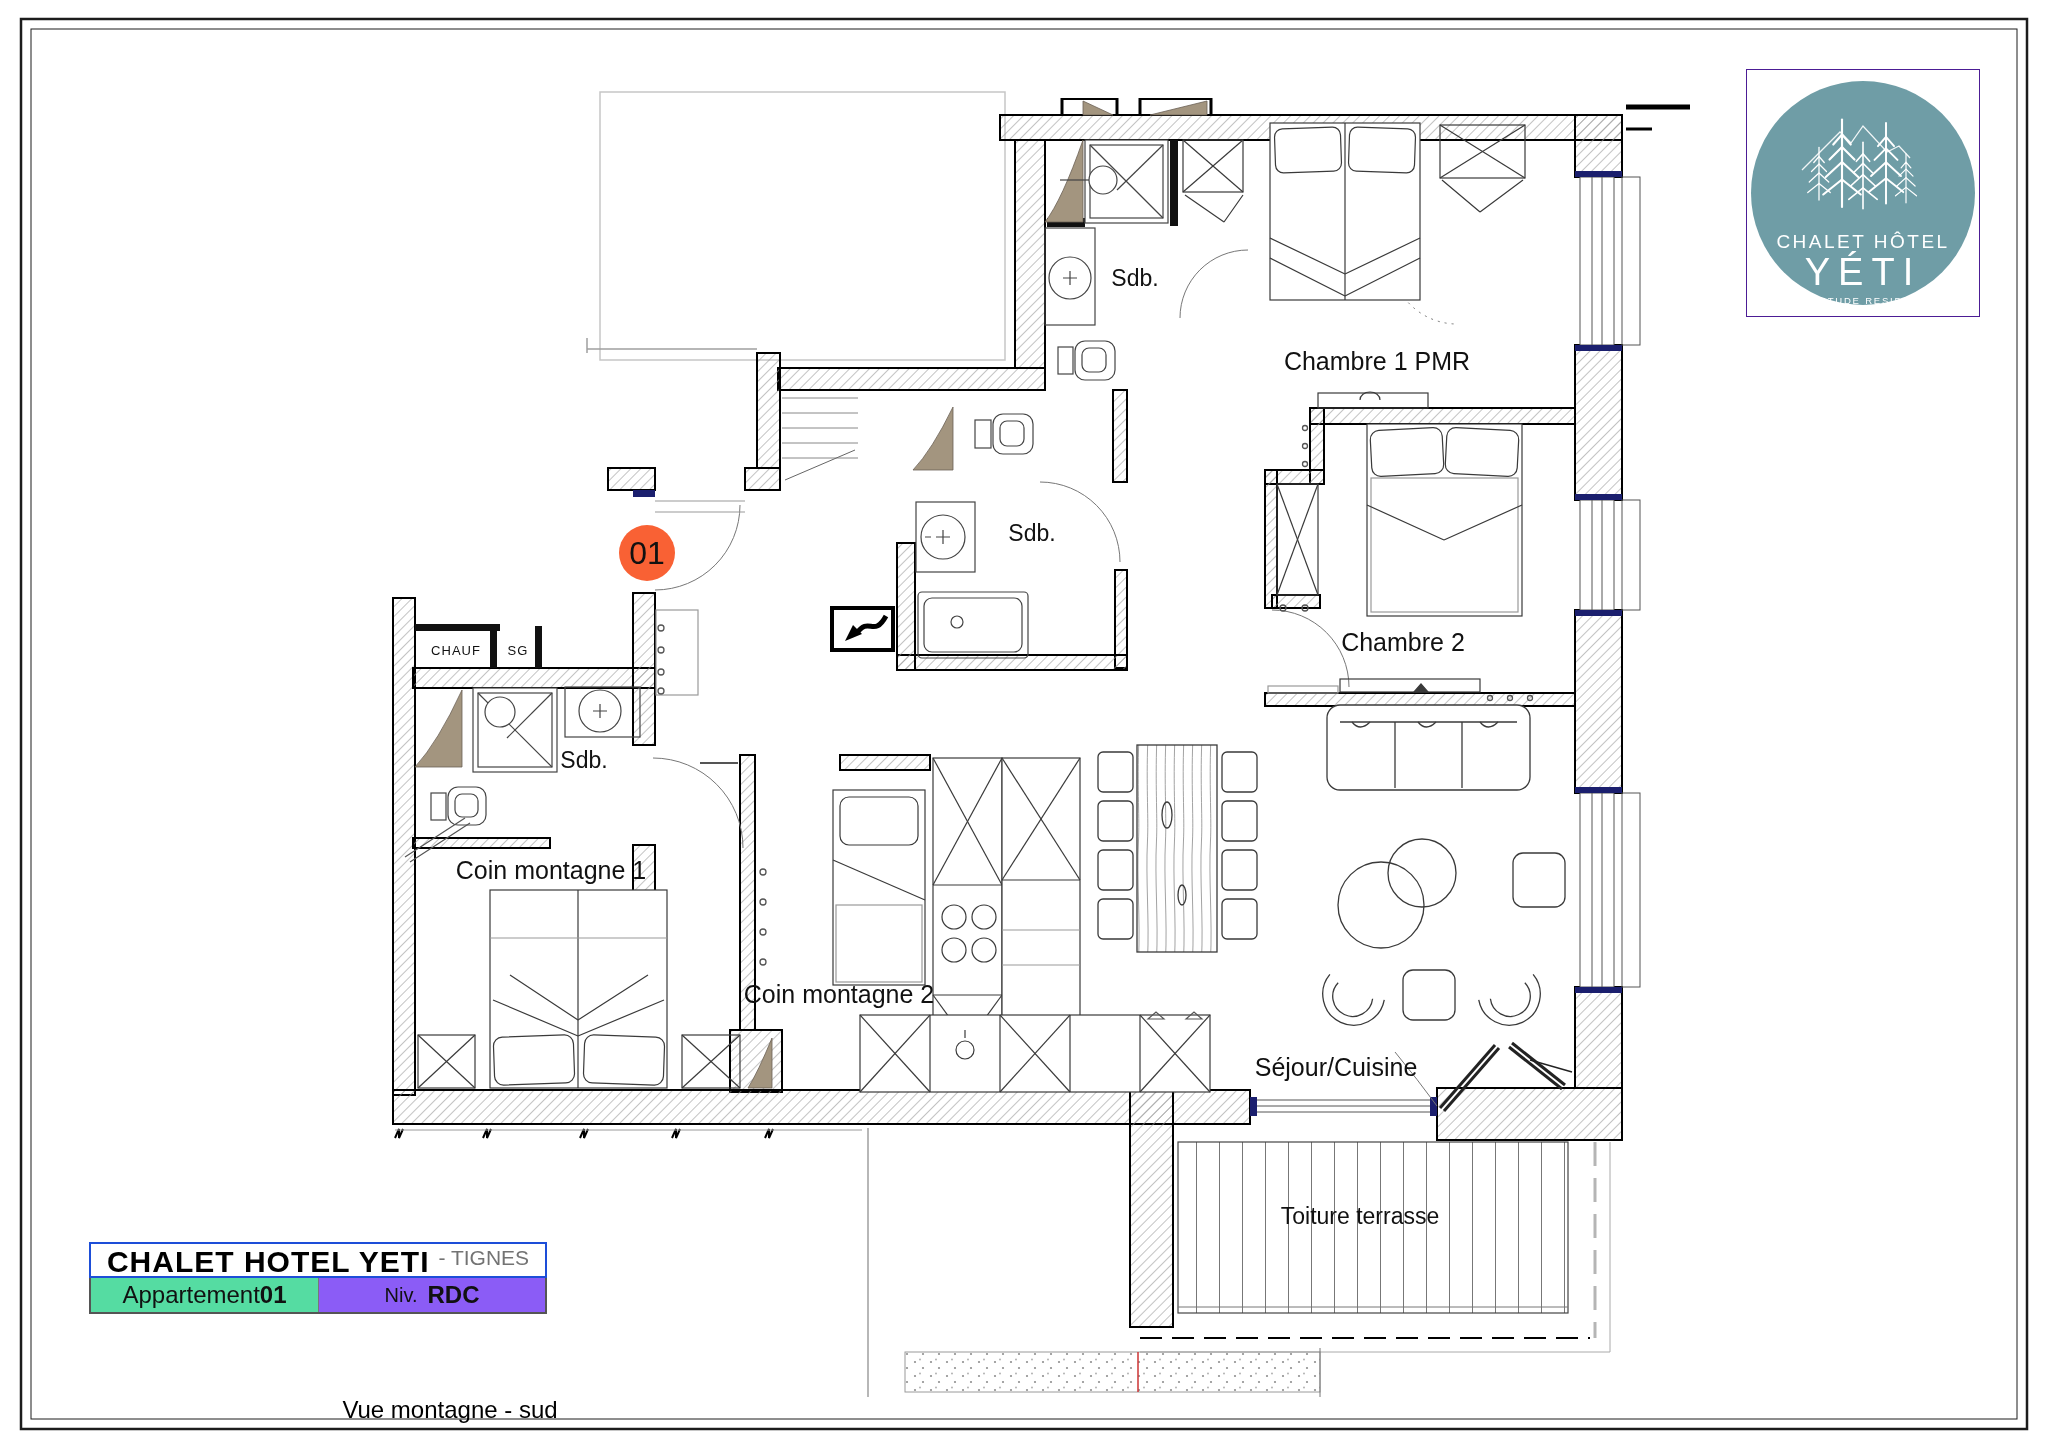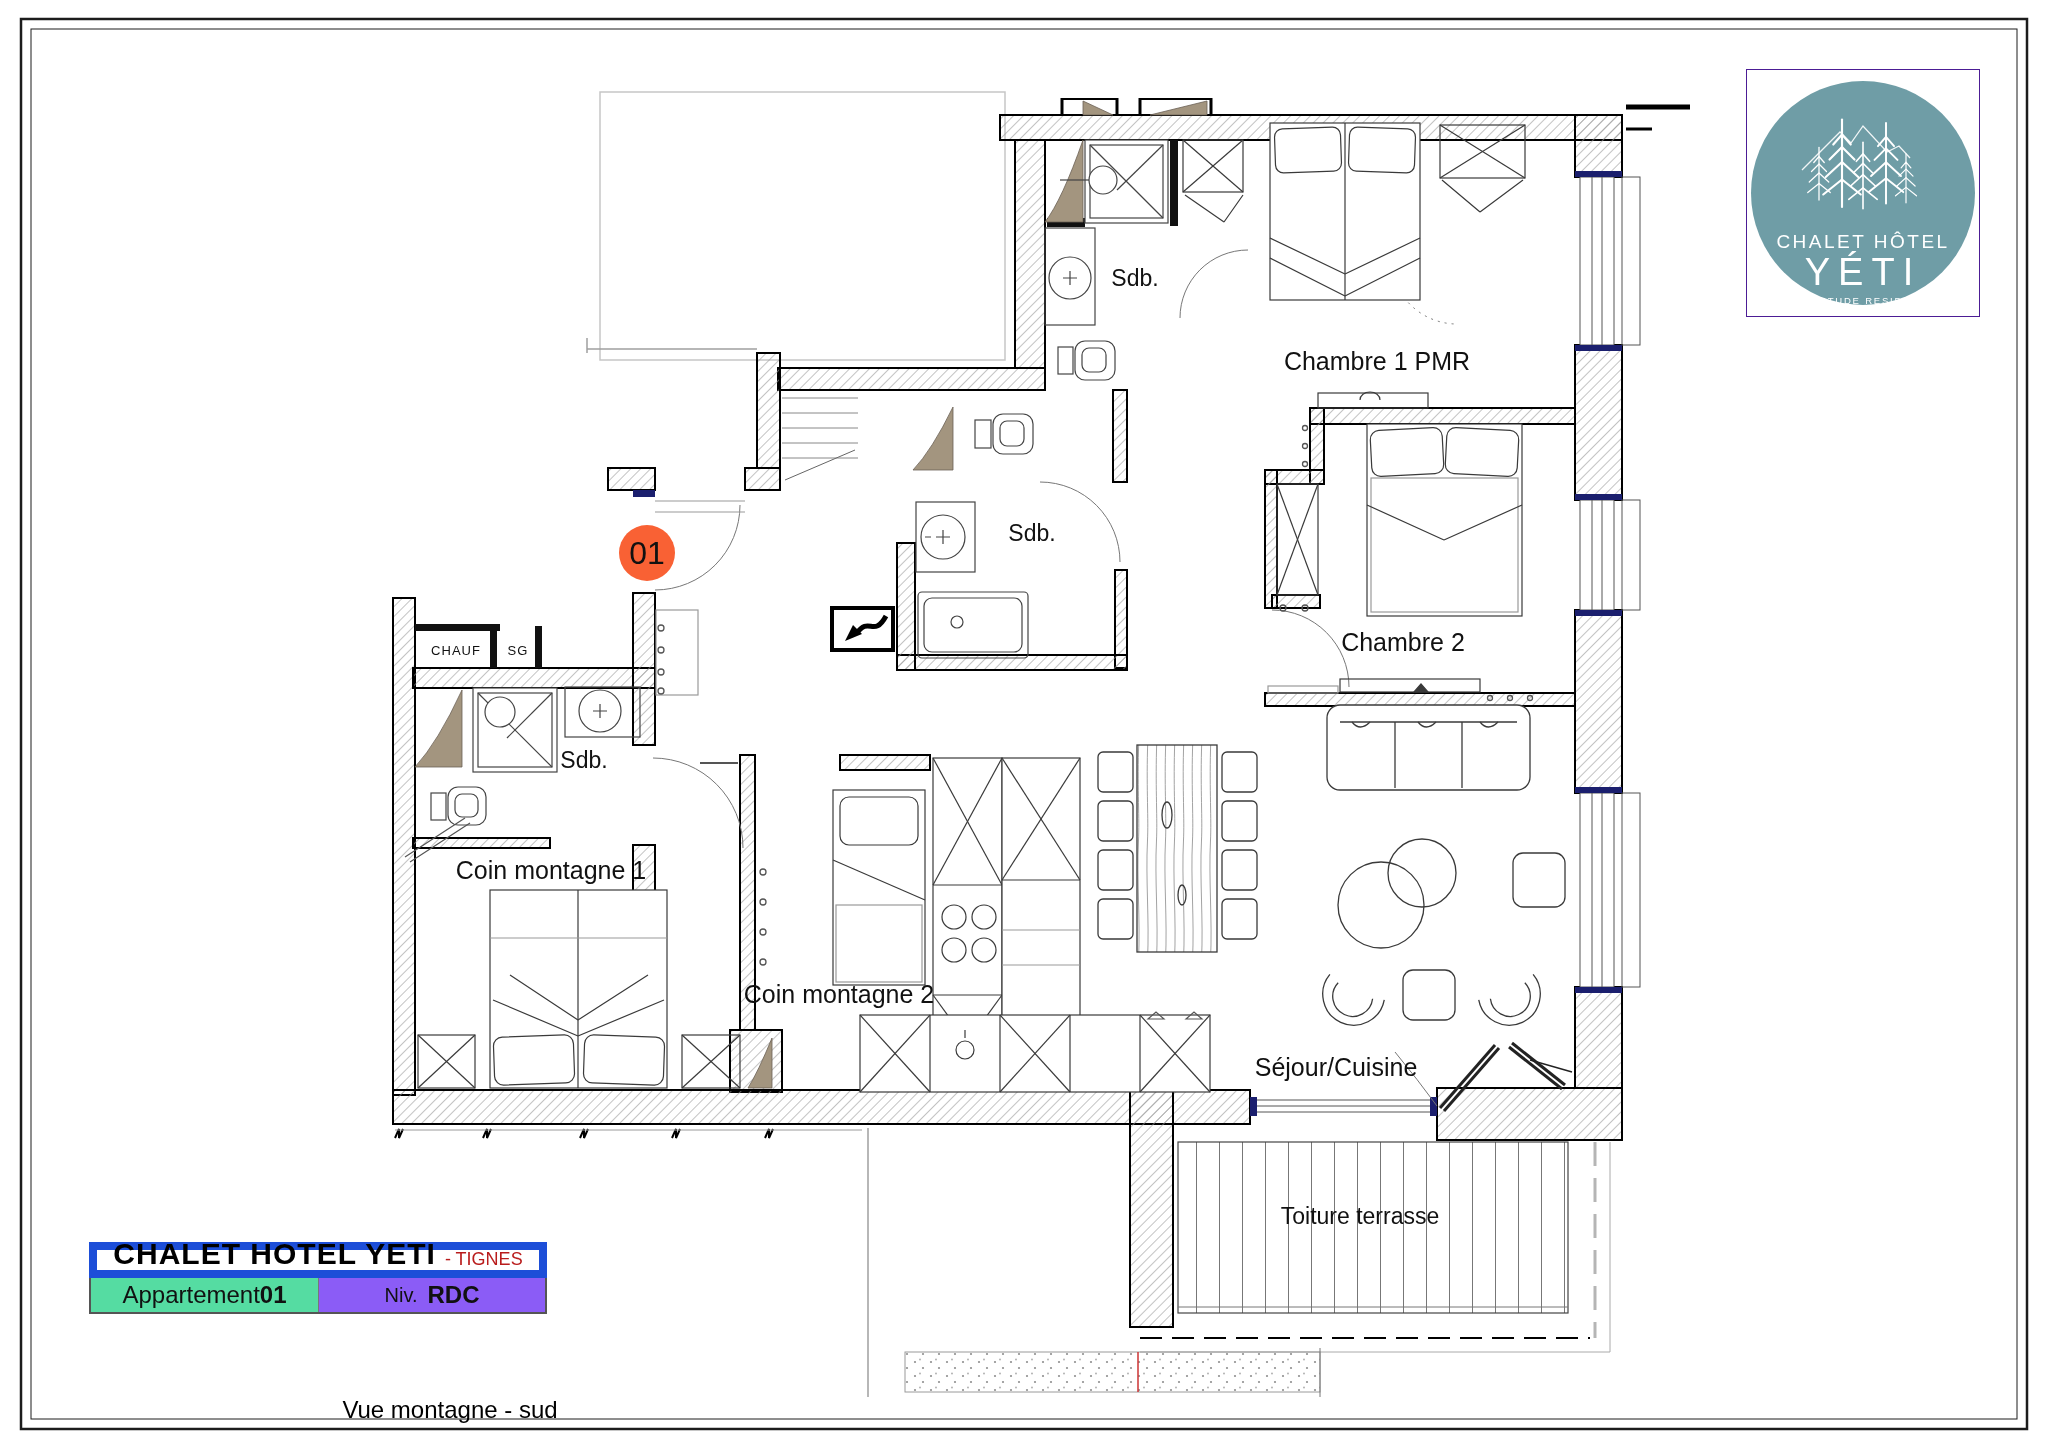--- a/index.html
+++ b/index.html
@@ -2,24 +2,24 @@
 <html><head>
 <meta charset="utf-8">
 <style>
   html,body{margin:0;padding:0;background:#e8e8e8;}
   .sheet{position:relative;width:2048px;height:1447px;background:#fff;overflow:hidden;
          font-family:"Liberation Sans", sans-serif;}
   svg text{font-family:"Liberation Sans", sans-serif;}
   .plan-label{fill:#111;}
   
   .titleblock{position:absolute;left:89px;top:1242px;width:458px;}
-  .tb-row1{box-sizing:border-box;height:36px;border:8px solid #1d4ed8;background:#fff;
-           display:flex;align-items:flex-end;justify-content:center;gap:9px;padding-top:2px;}
+  .tb-row1{box-sizing:border-box;height:36px;border:2px solid #1d4ed8;background:#fff;
+           display:flex;align-items:flex-start;justify-content:center;gap:9px;padding-top:2px;}
   .tb-project{font-size:30px;font-weight:bold;letter-spacing:1px;color:#000;line-height:32px;}
-  .tb-suffix{font-size:18px;color:#b91c1c;}
+  .tb-suffix{font-size:21px;color:#737373;}
   .tb-row2{box-sizing:border-box;height:36px;border:2px solid #555;border-top:none;display:flex;}
   .tb-apt{box-sizing:border-box;width:228px;background:#55dca2;border-right:1px solid #777;
           display:flex;align-items:center;justify-content:center;}
   .tb-apt-label{font-size:24px;color:#111;}
   .tb-apt-num{font-size:24px;font-weight:bold;color:#111;}
   .tb-niv{flex:1;display:flex;align-items:center;justify-content:center;gap:10px;background:#8b5cf6;}
   .tb-niv-label{font-size:20px;color:#111;}
   .tb-niv-val{font-size:24px;font-weight:bold;color:#111;}
   .tb-caption{position:absolute;left:270px;top:1396px;width:360px;text-align:center;
               font-size:24px;color:#000;}

